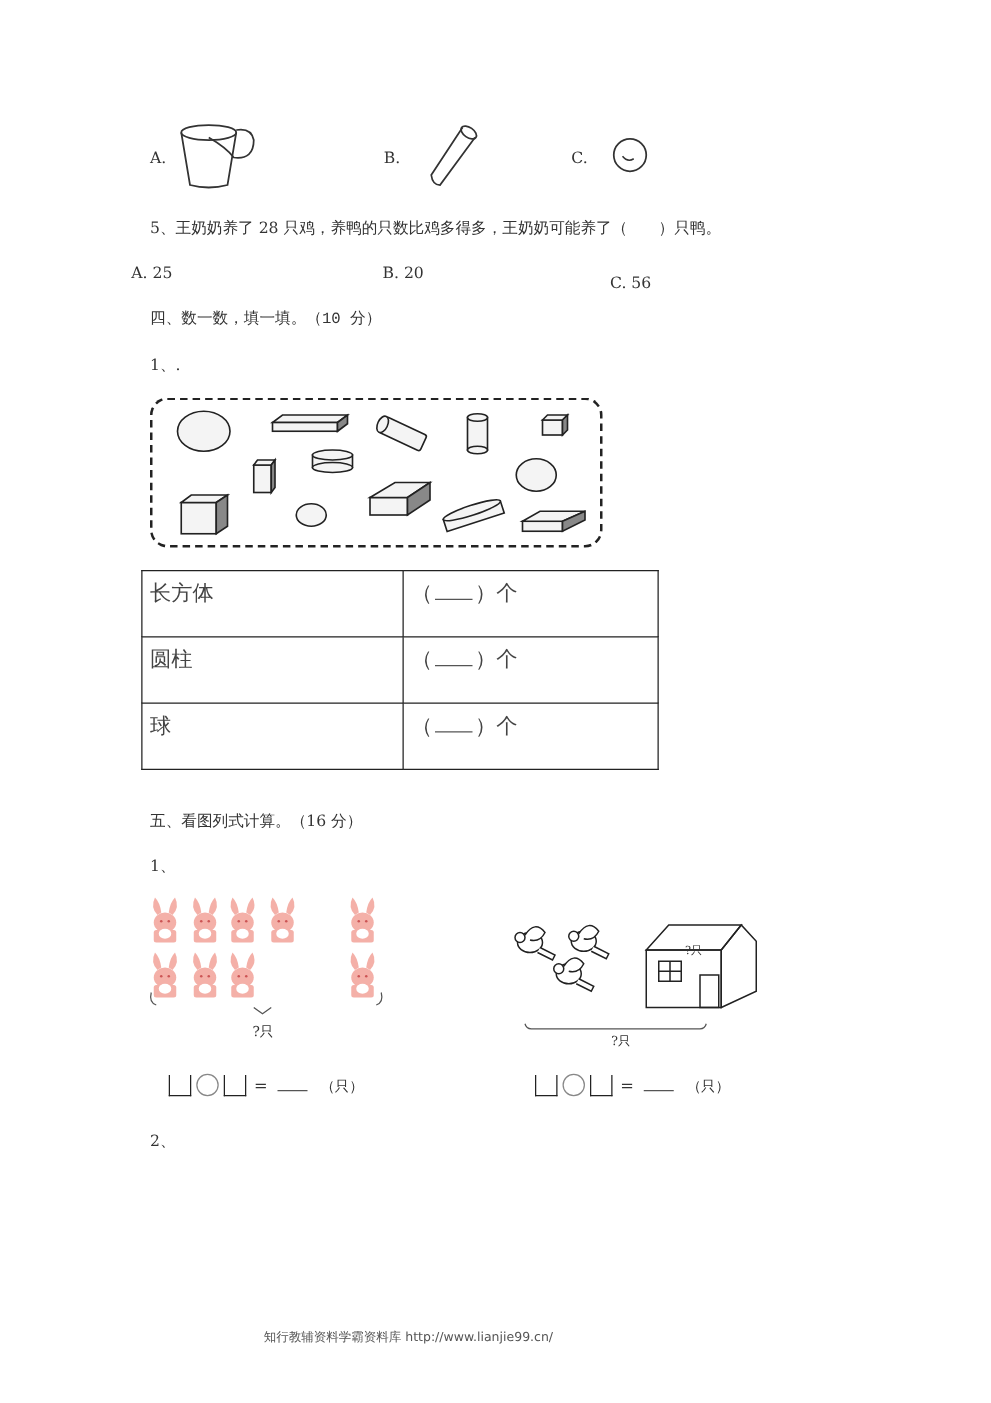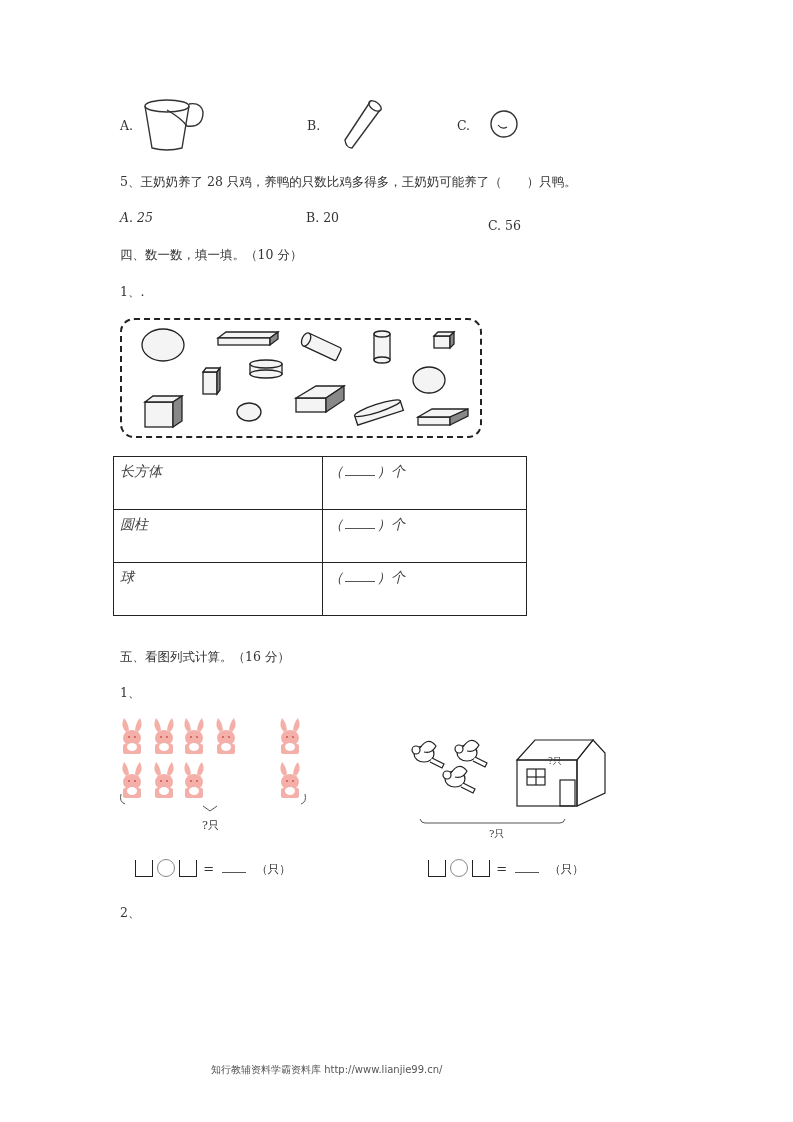--- a/index.html
+++ b/index.html
@@ -4,21 +4,21 @@
 <style>
   html, body { margin:0; padding:0; background:#fff; }
   body { width:793px; height:1122px; position:relative; overflow:hidden;
          font-family:"DejaVu Serif", "Liberation Serif", serif; color:#333; }
   .abs { position:absolute; }
   .txt { font-size:12.5px; line-height:16px; white-space:nowrap; color:#333; }
   .shapes-box { left:120px; top:318px; width:358px; height:116px;
                 border:2px dashed #222; border-radius:14px; }
   table.count { position:absolute; left:113px; top:456px; width:414px; border-collapse:collapse; }
   table.count td { border:1px solid #222; height:46px; vertical-align:top; padding:6px 6px 0 6px;
-                   font-size:14px; color:#444;font-style:italic; }
+                   font-size:17px; color:#444; }
   table.count td.lab { width:196px; }
   .blank { display:inline-block; width:30px; border-bottom:1px solid #555; height:11px; margin:0 2px; }
   .eq { font-size:13px; }
   .sqbox { display:inline-block; width:16px; height:16px; border:1.5px solid #222; border-top:none; vertical-align:bottom; }
   .circ { display:inline-block; width:16px; height:16px; border:1px solid #888; border-radius:50%; vertical-align:bottom; margin:0 4px; }
   .footer { left:211px; top:1063px; font-family:"DejaVu Sans","Liberation Sans",sans-serif; font-size:10px; color:#555; }
 </style>
 </head>
 <body>
 
@@ -35,25 +35,25 @@
   <path d="M30 4 L5 42 Q6 50 12 50 L40 12" fill="none" stroke="#333" stroke-width="1.4"></path>
 </svg>
 
 <div class="abs txt" style="left:457px;top:118px;">C.</div>
 <svg class="abs" style="left:488px;top:108px;" width="34" height="34">
   <circle cx="16" cy="16" r="13" fill="none" stroke="#333" stroke-width="1.4"></circle>
   <path d="M10 17 Q14 22 19 19" fill="none" stroke="#333" stroke-width="1.2"></path>
 </svg>
 
 <div class="abs txt" style="left:120px;top:174px;text-align:right;">5、王奶奶养了 28 只鸡，养鸭的只数比鸡多得多，王奶奶可能养了（　　）只鸭。</div>
-<div class="abs txt" style="left:120px;top:210px;font-style:italic;">A. 25</div>
+<div class="abs txt" style="left:105px;top:210px;">A. 25</div>
 <div class="abs txt" style="left:306px;top:210px;">B. 20</div>
 <div class="abs txt" style="left:488px;top:218px;">C. 56</div>
 
-<div class="abs txt" style="left:120px;top:247px;">四、数一数，填一填。（10 分）</div>
+<div class="abs txt" style="left:120px;top:247px;font-family:Liberation Mono, monospace;">四、数一数，填一填。（10 分）</div>
 <div class="abs txt" style="left:120px;top:284px;">1、.</div>
 
 <div class="abs shapes-box">
   <svg width="358" height="116">
     <g fill="#f4f4f4" stroke="#222" stroke-width="1.3">
 
       <ellipse cx="41" cy="25" rx="21" ry="16"></ellipse>
 
       <polygon points="96,18 148,18 156,12 104,12"></polygon>
       <rect x="96" y="18" width="52" height="7"></rect>

